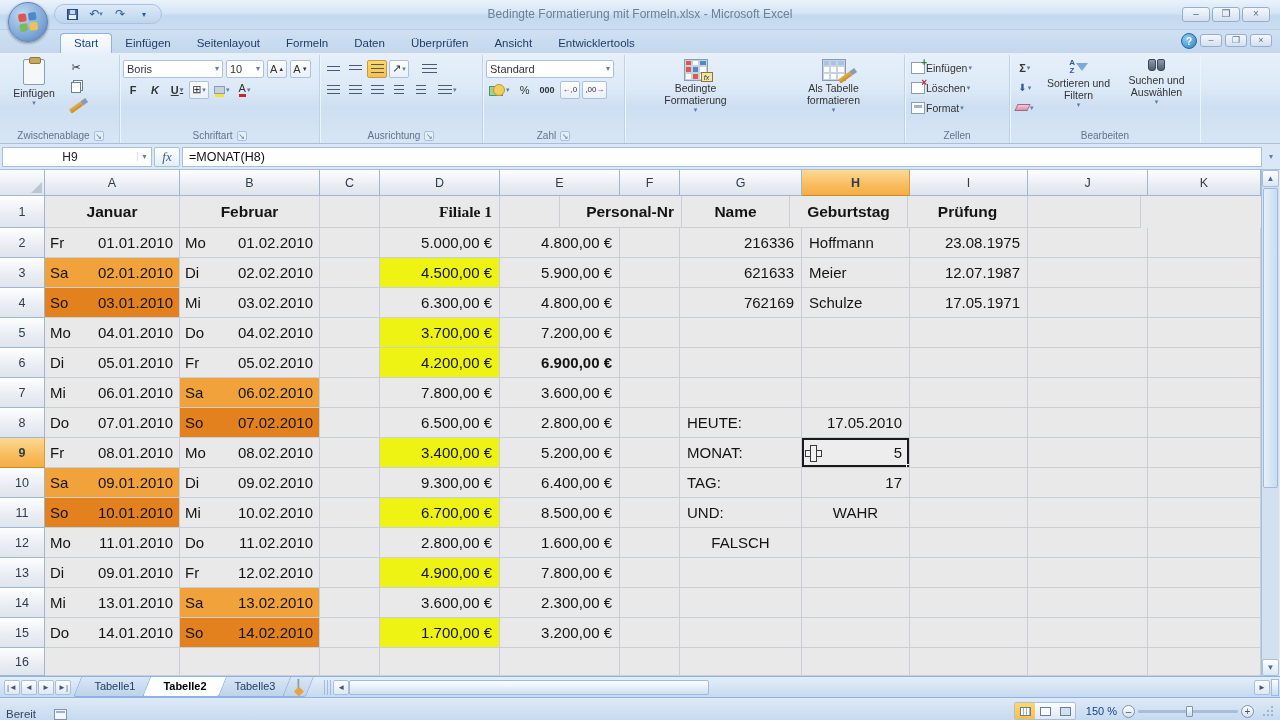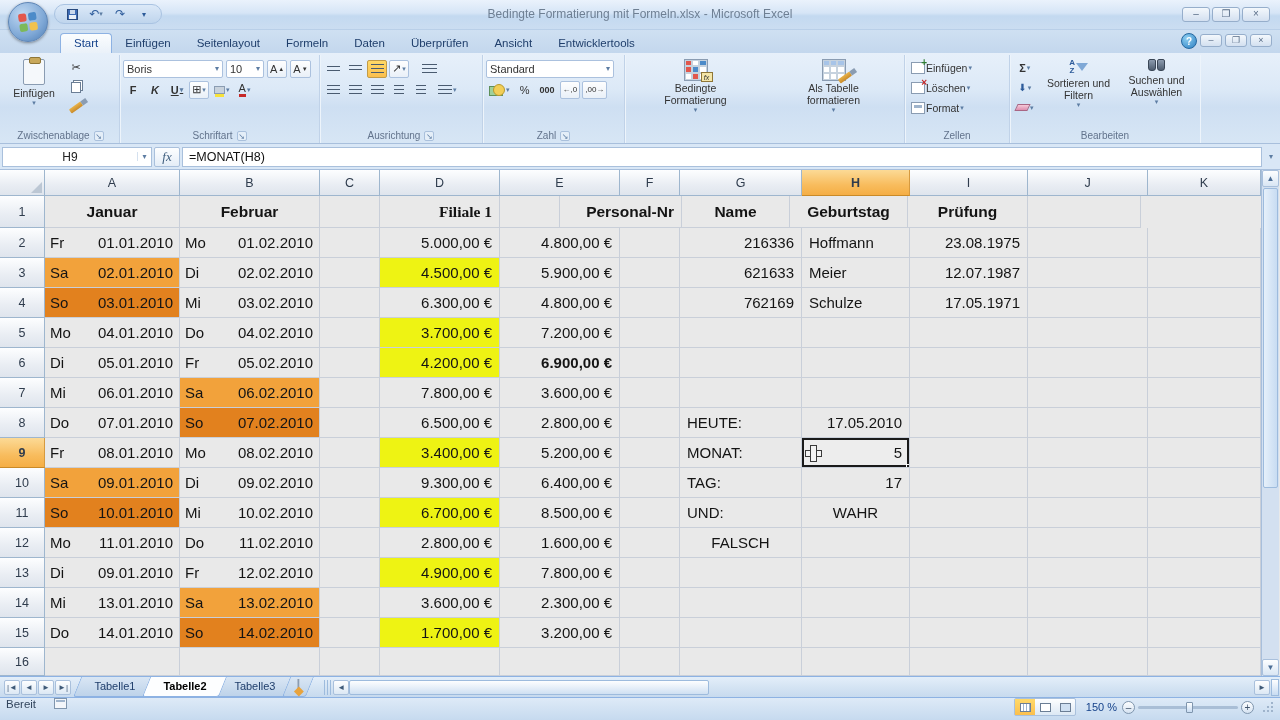--- a/index.html
+++ b/index.html
@@ -100,21 +100,21 @@
   .stab.addsheet { padding:2px 10px; }
   .addsheet-ic { width:11px; height:12px; background:#fff; border:1px solid #8A9CB2; position:relative; }
   .addsheet-ic:before { content:""; position:absolute; right:-4px; bottom:-3px; width:7px; height:7px; background:#E8A33D; transform:rotate(45deg); }
   .hscroll { flex:1; display:flex; align-items:center; gap:0; margin-left:14px; }
   .splitter { width:7px; height:15px; background:repeating-linear-gradient(90deg,#9DBBDD 0 1px,transparent 1px 3px); margin-right:2px; }
   .hthumb { width:360px; height:15px; background:linear-gradient(#FDFEFF,#CFE0F2); border:1px solid #9DBBDD; border-radius:2px; }
   .htrack { flex:1; }
   .hsplit-handle { width:8px; height:17px; background:linear-gradient(#FDFEFF,#C8DCF2); border:1px solid #9DBBDD; margin:0 1px; }
 
   
-  .statusbar { height:23px; background:linear-gradient(#DEEAF7,#C6DAEF); border-top:1px solid #8DB2E3; display:flex; align-items:flex-start; padding:0 6px; position:relative; color:#33465E; }
+  .statusbar { height:23px; background:linear-gradient(#DEEAF7,#C6DAEF); border-top:1px solid #8DB2E3; display:flex; align-items:flex-end; padding:0 6px; position:relative; color:#33465E; }
   .macro-ic { width:13px; height:11px; background:#F3F6FA; border:1px solid #7F95AD; margin-left:18px; position:relative; }
   .macro-ic:before { content:""; position:absolute; left:1px; top:1px; width:9px; height:2px; background:#9FB4CC; }
   .copyright { position:absolute; left:0; right:0; text-align:center; font-size:13px; color:#5E7490; pointer-events:none; }
   .sb-right { margin-left:auto; display:flex; align-items:center; gap:5px; z-index:2; }
   .viewbtns { display:flex; border:1px solid #A9C0DC; border-radius:2px; background:linear-gradient(#FDFEFF,#DCE8F4); }
   .viewbtn { width:20px; height:16px; display:flex; align-items:center; justify-content:center; }
   .viewbtn.sel { background:linear-gradient(#FFD968,#FBBF4D); }
   .vic { width:11px; height:9px; border:1px solid #6B7E95; background:#fff; }
   .vic.grid { background:repeating-linear-gradient(90deg,#fff 0 2px,#9FB4CC 2px 3px); }
   .zoomlabel { font-size:11px; color:#15428B; min-width:36px; text-align:right; }

